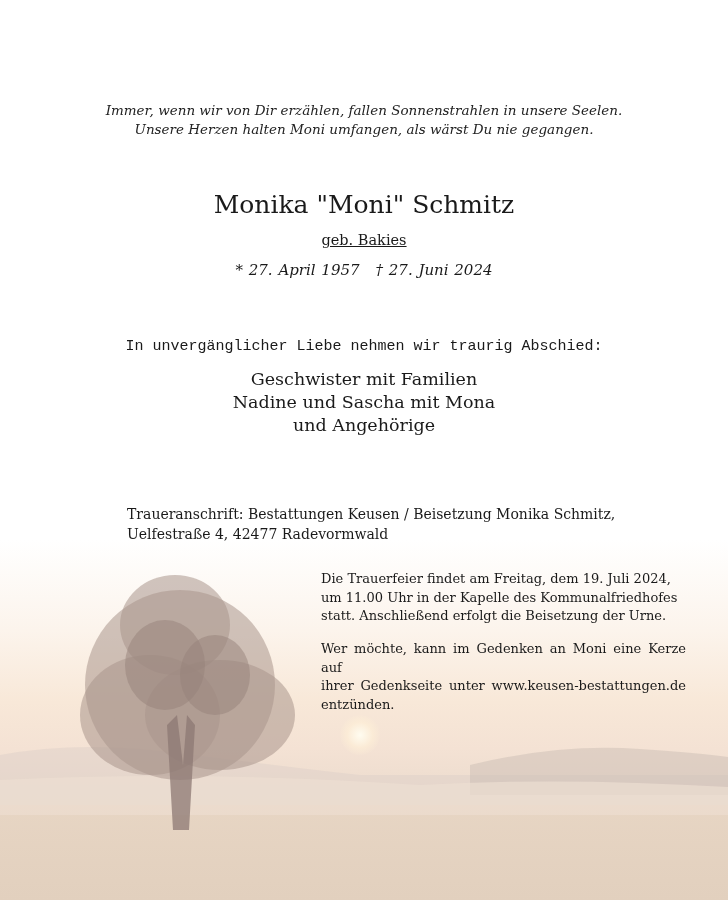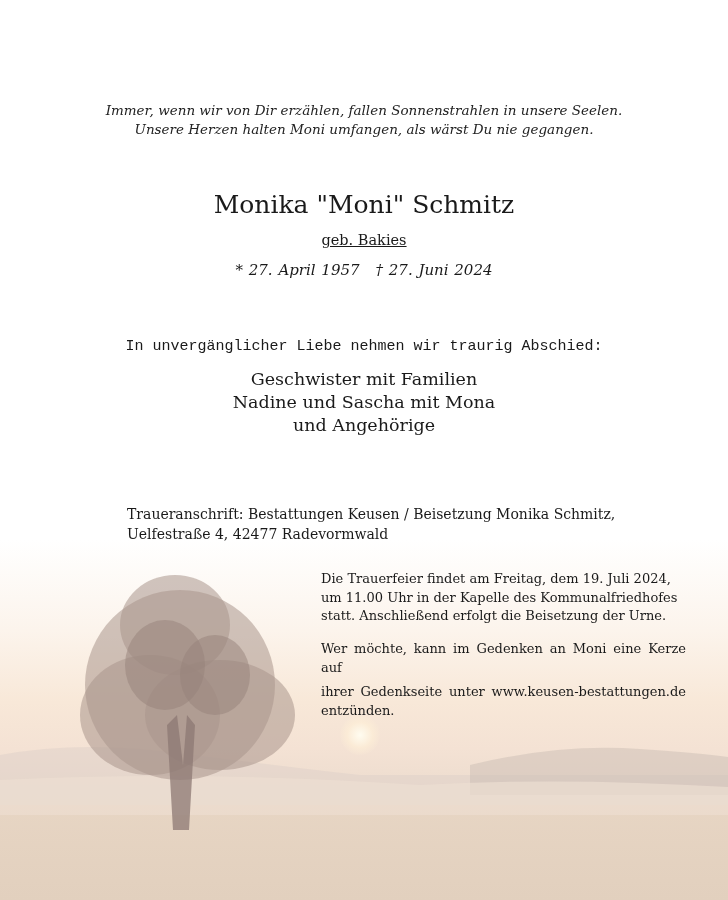--- a/index.html
+++ b/index.html
@@ -46,21 +46,21 @@
   .address {
     position: absolute; left: 127px; top: 489px; font-size: 14px; line-height: 19.5px; text-align: left; margin-top: 16px;
   }
   .ceremony, .candle {
     position: absolute; left: 321px; width: 365px; font-size: 13px; line-height: 18.5px;
     text-align: justify; text-align-last: left;
   }
   .ceremony { top: 570px; }
   .candle { top: 640px; }
   .line { display: block; }
-  .candle .line.just { text-align: justify; text-align-last: justify; margin-top: 6px; }
+  .candle .line.just { text-align: justify; text-align-last: justify; }
 </style>
 </head>
 <body>
 
 <div class="bg"></div>
 <div class="sun"></div>
 <svg class="hills" viewBox="0 0 728 70" preserveAspectRatio="none">
   <path d="M0 20 Q80 5 180 18 T360 40 L728 40 L728 70 L0 70 Z" fill="rgba(220,206,200,0.45)"></path>
   <path d="M470 30 Q560 8 640 14 Q700 18 728 22 L728 60 L470 60 Z" fill="rgba(200,186,178,0.45)"></path>
   <path d="M0 45 Q200 35 420 50 Q560 42 728 52 L728 70 L0 70 Z" fill="rgba(236,222,210,0.7)"></path>

